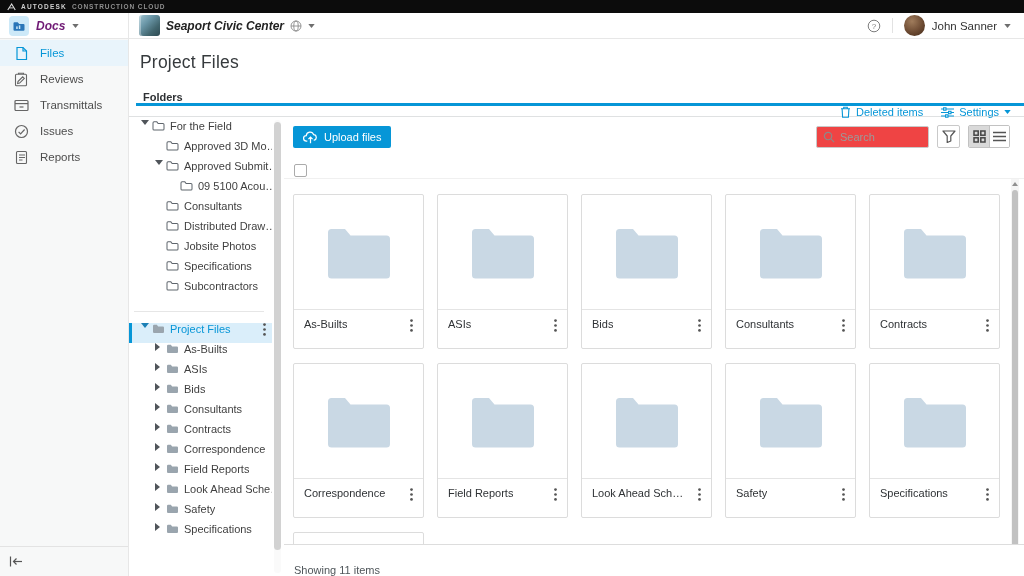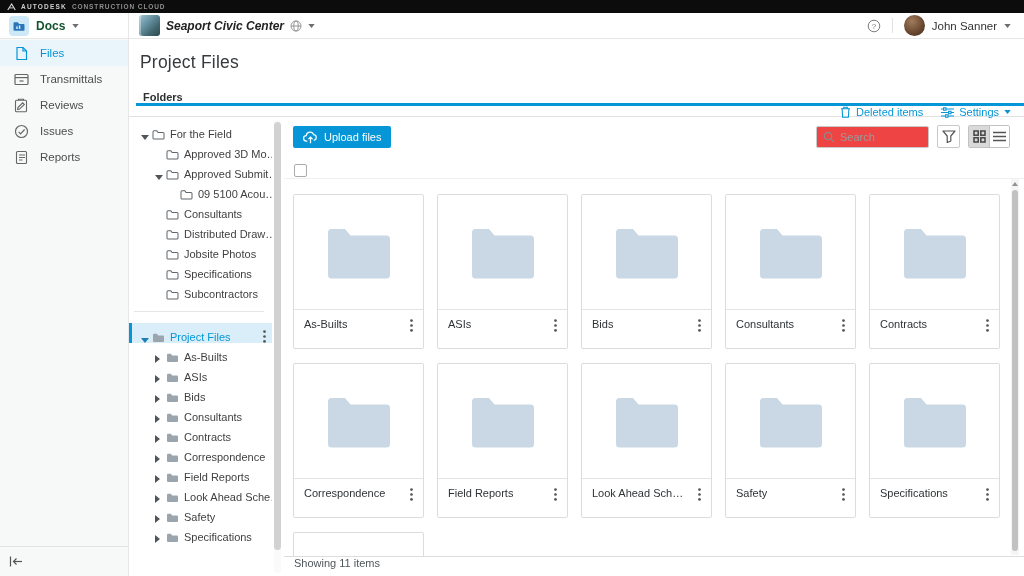--- a/index.html
+++ b/index.html
@@ -8,21 +8,21 @@
   .app { position:relative; width:1024px; height:576px; background:#fff; overflow:hidden; color:#3c3c3c; font-size:11px; }
 
   
   .topbar { position:absolute; top:0; left:0; right:0; height:13px; background:#0c0c0c; display:flex; align-items:center; gap:5px; padding-left:7px; }
   .brand1 { color:#cfcfcf; font-size:6.5px; font-weight:bold; letter-spacing:1.2px; }
   .brand2 { color:#8f8f8f; font-size:6.5px; font-weight:bold; letter-spacing:.9px; }
 
   
   .header { position:absolute; top:13px; left:0; right:0; height:26px; background:#fff; border-bottom:1px solid #e7e7e7; display:flex; align-items:stretch; }
   .header-left { width:129px; display:flex; align-items:center; gap:7px; padding-left:9px; border-right:1px solid #e7e7e7; cursor:pointer; }
-  .docs-label { font-size:12px; font-weight:bold; color:#14532d; }
+  .docs-label { font-size:12px; font-weight:bold; color:#701a75;font-style:italic; }
   .project-area { display:flex; align-items:center; gap:6px; padding-left:10px; cursor:pointer;font-style:italic; }
   .thumb { width:21px; height:21px; border-radius:3px; background:linear-gradient(135deg,#9fc3cf 0%,#6b97a8 35%,#42666f 70%,#2d4a52 100%); box-shadow:inset 2px 0 0 rgba(255,255,255,.35); }
   .project-name { font-size:12px; font-weight:bold; color:#222; }
   .header-right { margin-left:auto; display:flex; align-items:center; gap:11px; padding-right:13px; }
   .header-divider { width:1px; height:15px; background:#e2e2e2; }
   .user-menu { display:flex; align-items:center; gap:7px; cursor:pointer; }
   .avatar { width:21px; height:21px; border-radius:50%; background:radial-gradient(circle at 38% 30%, #a07c5c 0%, #6d4b33 55%, #402817 100%); }
   .user-name { font-size:11.5px; color:#333; }
   .caret-gray { color:#6e6e6e; display:flex; align-items:center; }
   .icon { display:inline-flex; align-items:center; justify-content:center; line-height:0; }
@@ -44,21 +44,21 @@
   .tabrow { position:absolute; top:52px; left:0; right:0; height:26px; border-bottom:1px solid #dfe1e2; display:flex; align-items:stretch;flex-direction:column; }
   .tab { margin-left:7px; padding:0 7px; display:flex; align-items:center; font-size:11px; font-weight:bold; color:#2e3134; border-bottom:3px solid var(--accent,#0696d7); cursor:pointer; }
   .head-links { margin-left:auto; display:flex; align-items:center; gap:18px; padding-right:13px; }
   .head-link { display:flex; align-items:center; gap:5px; color:var(--accent,#0696d7); font-size:11px; cursor:pointer; }
 
   .workspace { position:absolute; top:78px; left:0; right:0; bottom:0; }
 
   
   .tree-panel { position:absolute; left:0; top:0; bottom:0; width:155px; background:#fff; overflow:hidden; }
   .tree-rows { position:absolute; top:3px; left:0; right:12px; }
-  .tree-row { height:20px; display:flex; align-items:flex-end; cursor:pointer; color:#3f3f3f; }
+  .tree-row { height:20px; display:flex; align-items:flex-start; cursor:pointer; color:#3f3f3f; }
   .tree-row .caret { width:11px; display:inline-flex; align-items:center; flex:0 0 11px; }
   .tri-down { width:0; height:0; border-left:4px solid transparent; border-right:4px solid transparent; border-top:5px solid #50555a; }
   .tri-right { width:0; height:0; border-top:4px solid transparent; border-bottom:4px solid transparent; border-left:5px solid #50555a; }
   .tree-icon { margin-right:5px; line-height:0; flex:0 0 auto; }
   .tree-label { font-size:11px; white-space:nowrap; overflow:hidden; }
   .tree-divider { height:1px; background:#e6e6e6; margin:11px 8px 11px 5px; }
   .tree-row.selected { background:#daeefa; border-left:3px solid var(--accent,#0696d7); color:var(--accent,#0696d7); }
   .tree-row.selected .tri-down { border-top-color:#1b7fb5; }
   .kebab { margin-left:auto; margin-right:6px; line-height:0; cursor:pointer; }
   .tree-scrollbar { position:absolute; right:3px; top:3px; bottom:3px; width:7px; background:#fafafa; border-radius:4px; }
@@ -86,21 +86,21 @@
   .card { width:131px; height:155px; background:#fff; border:1px solid #dcdcdc; border-radius:2px; display:flex; flex-direction:column; cursor:pointer; }
   .card-img { height:115px; display:flex; align-items:center; justify-content:center; border-bottom:1px solid #e4e4e4; }
   .card-foot { flex:1; padding:8px 6px 0 10px; display:flex; align-items:flex-start; }
   .card-label { font-size:11px; color:#2f3235; white-space:nowrap; overflow:hidden; text-overflow:ellipsis; max-width:95px; }
   .card-kebab { margin-left:auto; padding:1px 4px; line-height:0; cursor:pointer; }
 
   .content-scrollbar { position:absolute; right:5px; top:62px; bottom:21px; width:8px; background:#f5f5f5; }
   .scroll-up-arrow { width:0; height:0; border-left:3px solid transparent; border-right:3px solid transparent; border-bottom:4px solid #909090; margin:3px auto 0; }
   .content-thumb { position:absolute; top:11px; left:1px; width:6px; bottom:4px; background:#c1c1c1; border-radius:3px; }
 
-  .status-bar { position:absolute; left:0; right:0; bottom:0; height:20px; background:#fff; border-top:1px solid #dddddd; display:flex; align-items:flex-start; padding-left:10px; font-size:11px; color:#4f565a; }
+  .status-bar { position:absolute; left:0; right:0; bottom:0; height:32px; background:#fff; border-top:1px solid #dddddd; display:flex; align-items:flex-end; padding-left:10px; font-size:11px; color:#4f565a; }
 </style>
 </head>
 <body>
 
 <div class="app">
 
   <div class="topbar">
     <span class="icon">
         <svg width="9" height="8" viewBox="0 0 12 10">
           <path d="M1 9 L6.2 1 L11 9" fill="none" stroke="#e0e0e0" stroke-width="1.4"></path>
@@ -170,37 +170,37 @@
           <span class="s-icon">
             <svg width="13" height="15" viewBox="0 0 13 15" fill="none" stroke="currentColor" stroke-width="1.2">
               <path d="M2 1.5 h6 l3.5 3.5 v8.5 h-9.5 z"></path>
               <path d="M8 1.5 v3.5 h3.5"></path>
             </svg>
           </span>
           <span class="side-label">Files</span>
         </div>
         <div class="side-item">
           <span class="s-icon">
+            <svg width="14" height="15" viewBox="0 0 14 15" fill="none" stroke="currentColor" stroke-width="1.1">
+              <rect x="1.5" y="2.2" width="11" height="11.5" rx="1"></rect>
+              <path d="M4.5 2.2 v-1 h5 v1"></path>
+              <path d="M4 9.5 L8.7 4.8 l1.6 1.6 L5.6 11.1 l-2 .4 z"></path>
+            </svg>
+          </span>
+          <span class="side-label">Reviews</span>
+        </div>
+        <div class="side-item">
+          <span class="s-icon">
             <svg width="15" height="13" viewBox="0 0 15 13" fill="none" stroke="currentColor" stroke-width="1.2">
               <rect x="1" y="1.5" width="13" height="10" rx="1"></rect>
               <path d="M1 4.6 h13"></path>
               <path d="M5.5 8 h4"></path>
             </svg>
           </span>
           <span class="side-label">Transmittals</span>
-        </div>
-        <div class="side-item">
-          <span class="s-icon">
-            <svg width="14" height="15" viewBox="0 0 14 15" fill="none" stroke="currentColor" stroke-width="1.1">
-              <rect x="1.5" y="2.2" width="11" height="11.5" rx="1"></rect>
-              <path d="M4.5 2.2 v-1 h5 v1"></path>
-              <path d="M4 9.5 L8.7 4.8 l1.6 1.6 L5.6 11.1 l-2 .4 z"></path>
-            </svg>
-          </span>
-          <span class="side-label">Reviews</span>
         </div>
         <div class="side-item">
           <span class="s-icon">
             <svg width="15" height="15" viewBox="0 0 15 15" fill="none" stroke="currentColor" stroke-width="1.2">
               <circle cx="7.5" cy="7.5" r="6"></circle>
               <path d="M4.6 7.9 l2 2 L10.6 5.5"></path>
             </svg>
           </span>
           <span class="side-label">Issues</span>
         </div>

